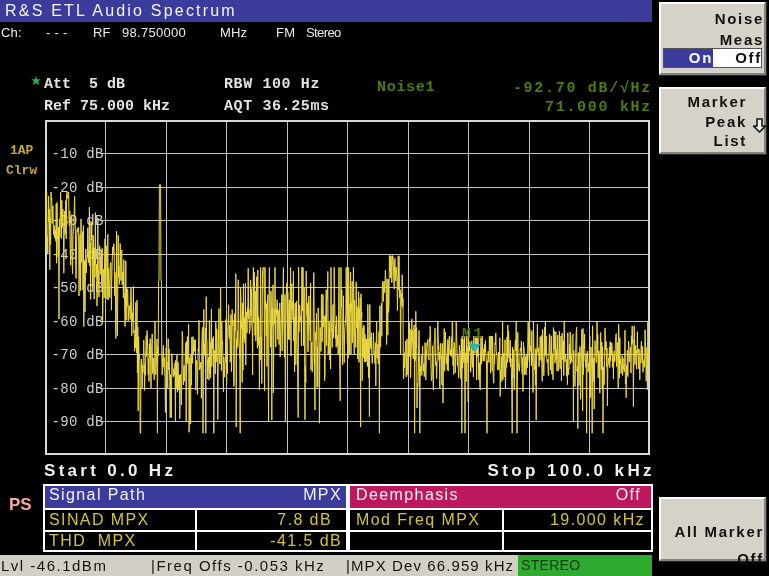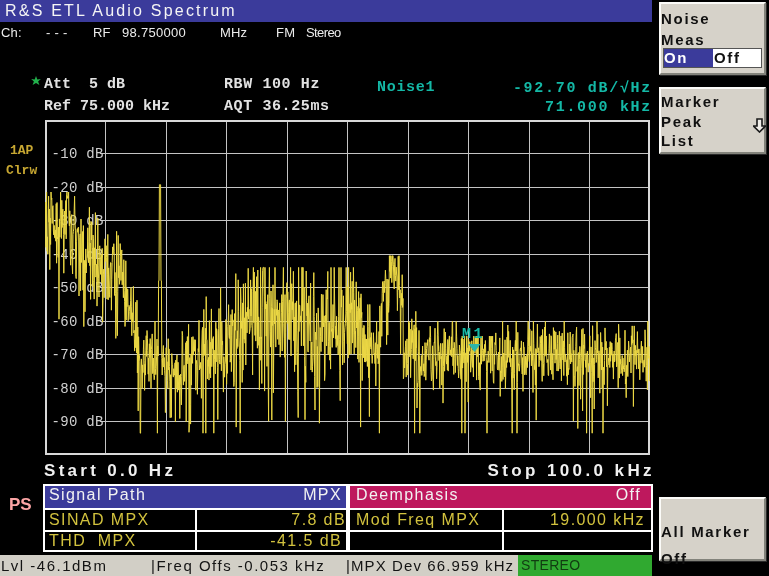--- a/index.html
+++ b/index.html
@@ -2,25 +2,25 @@
 <html><head><meta charset="utf-8">
 <style>
 *{margin:0;padding:0;box-sizing:border-box}
 html,body{width:769px;height:576px;background:#000;overflow:hidden}
 body{font-family:"Liberation Sans",sans-serif;position:relative}
 .ab{position:absolute}
 .mono{font-family:"Liberation Mono",monospace;font-weight:bold}
 .titlebar{left:0;top:0;width:652px;height:22px;background:#3b3b9b;color:#f5f5f5;
  font-size:16px;font-weight:normal;line-height:22px;padding-left:5px;letter-spacing:2.2px}
 .info{font-size:15px;color:#e2e2e2;letter-spacing:0}
-.teal{color:#14b8a6}
+.teal{color:#4d7c0f}
 .gold{color:#c8a832}
 .btn{left:659px;width:107px;background:#d6d2c9;border-top:2px solid #fbfbf8;
  border-left:2px solid #fbfbf8;border-right:2px solid #83837b;border-bottom:2px solid #83837b;
- box-shadow:1px 1px 0 #2a2a2a;color:#111;font-weight:bold;font-size:15px;text-align:left;
+ box-shadow:1px 1px 0 #2a2a2a;color:#111;font-weight:bold;font-size:15px;text-align:right;
  letter-spacing:1.7px}
 .tbl{color:#f2f2f2;font-size:16px;letter-spacing:1.4px}
 .yel{color:#d2c23e}
 </style></head>
 <body>
 <div class="ab titlebar">R&amp;S ETL Audio Spectrum</div>
 <div class="ab" style="left:0;top:25px;height:20px;width:736px;color:#ececec;font-size:13px;letter-spacing:0.2px">
  <span class="ab" style="left:1px">Ch:</span>
  <span class="ab" style="left:46px;letter-spacing:4.2px">---</span>
  <span class="ab" style="left:93px">RF</span>
@@ -97,21 +97,21 @@
 <div class="ab" style="left:43px;top:484px;width:610px;height:68px;background:#fff"></div>
 <div class="ab tbl" style="left:45px;top:486px;width:301px;height:22px;background:#3b3b9b;line-height:17px">
   <span style="position:absolute;left:4px">Signal Path</span>
   <span style="position:absolute;right:4px">MPX</span>
   </div>
 <div class="ab tbl" style="left:350px;top:486px;width:301px;height:22px;background:#be185d;line-height:17px">
   <span style="position:absolute;left:6px">Deemphasis</span>
   <span style="position:absolute;right:10px">Off</span>
   </div>
 <div class="ab tbl yel" style="left:45px;top:510px;width:150px;height:20px;background:#000;line-height:20px;padding-left:4px">SINAD MPX</div>
-<div class="ab tbl yel" style="left:197px;top:510px;width:149px;height:20px;background:#000;line-height:20px;text-align:right;padding-right:0">7.8 dB</div>
+<div class="ab tbl yel" style="left:197px;top:510px;width:149px;height:20px;background:#000;line-height:20px;text-align:right;padding-right:14px">7.8 dB</div>
 <div class="ab tbl yel" style="left:350px;top:510px;width:152px;height:20px;background:#000;line-height:20px;padding-left:6px">Mod Freq MPX</div>
 <div class="ab tbl yel" style="left:504px;top:510px;width:147px;height:20px;background:#000;line-height:20px;text-align:right;padding-right:6px">19.000 kHz</div>
 <div class="ab tbl yel" style="left:45px;top:532px;width:150px;height:18px;background:#000;line-height:18px;padding-left:4px">THD&nbsp; MPX</div>
 <div class="ab tbl yel" style="left:197px;top:532px;width:149px;height:18px;background:#000;line-height:18px;text-align:right;padding-right:4px">-41.5 dB</div>
 <div class="ab" style="left:350px;top:532px;width:152px;height:18px;background:#000"></div>
 <div class="ab" style="left:504px;top:532px;width:147px;height:18px;background:#000"></div>
 
 <div class="ab" style="left:0;top:555px;width:652px;height:21px;background:#d2cfc6;color:#141414;font-size:15px;line-height:21px;letter-spacing:1.5px">
  <span style="position:absolute;left:1px">Lvl -46.1dBm</span>
  <span style="position:absolute;left:151px">|Freq Offs -0.053 kHz</span>

